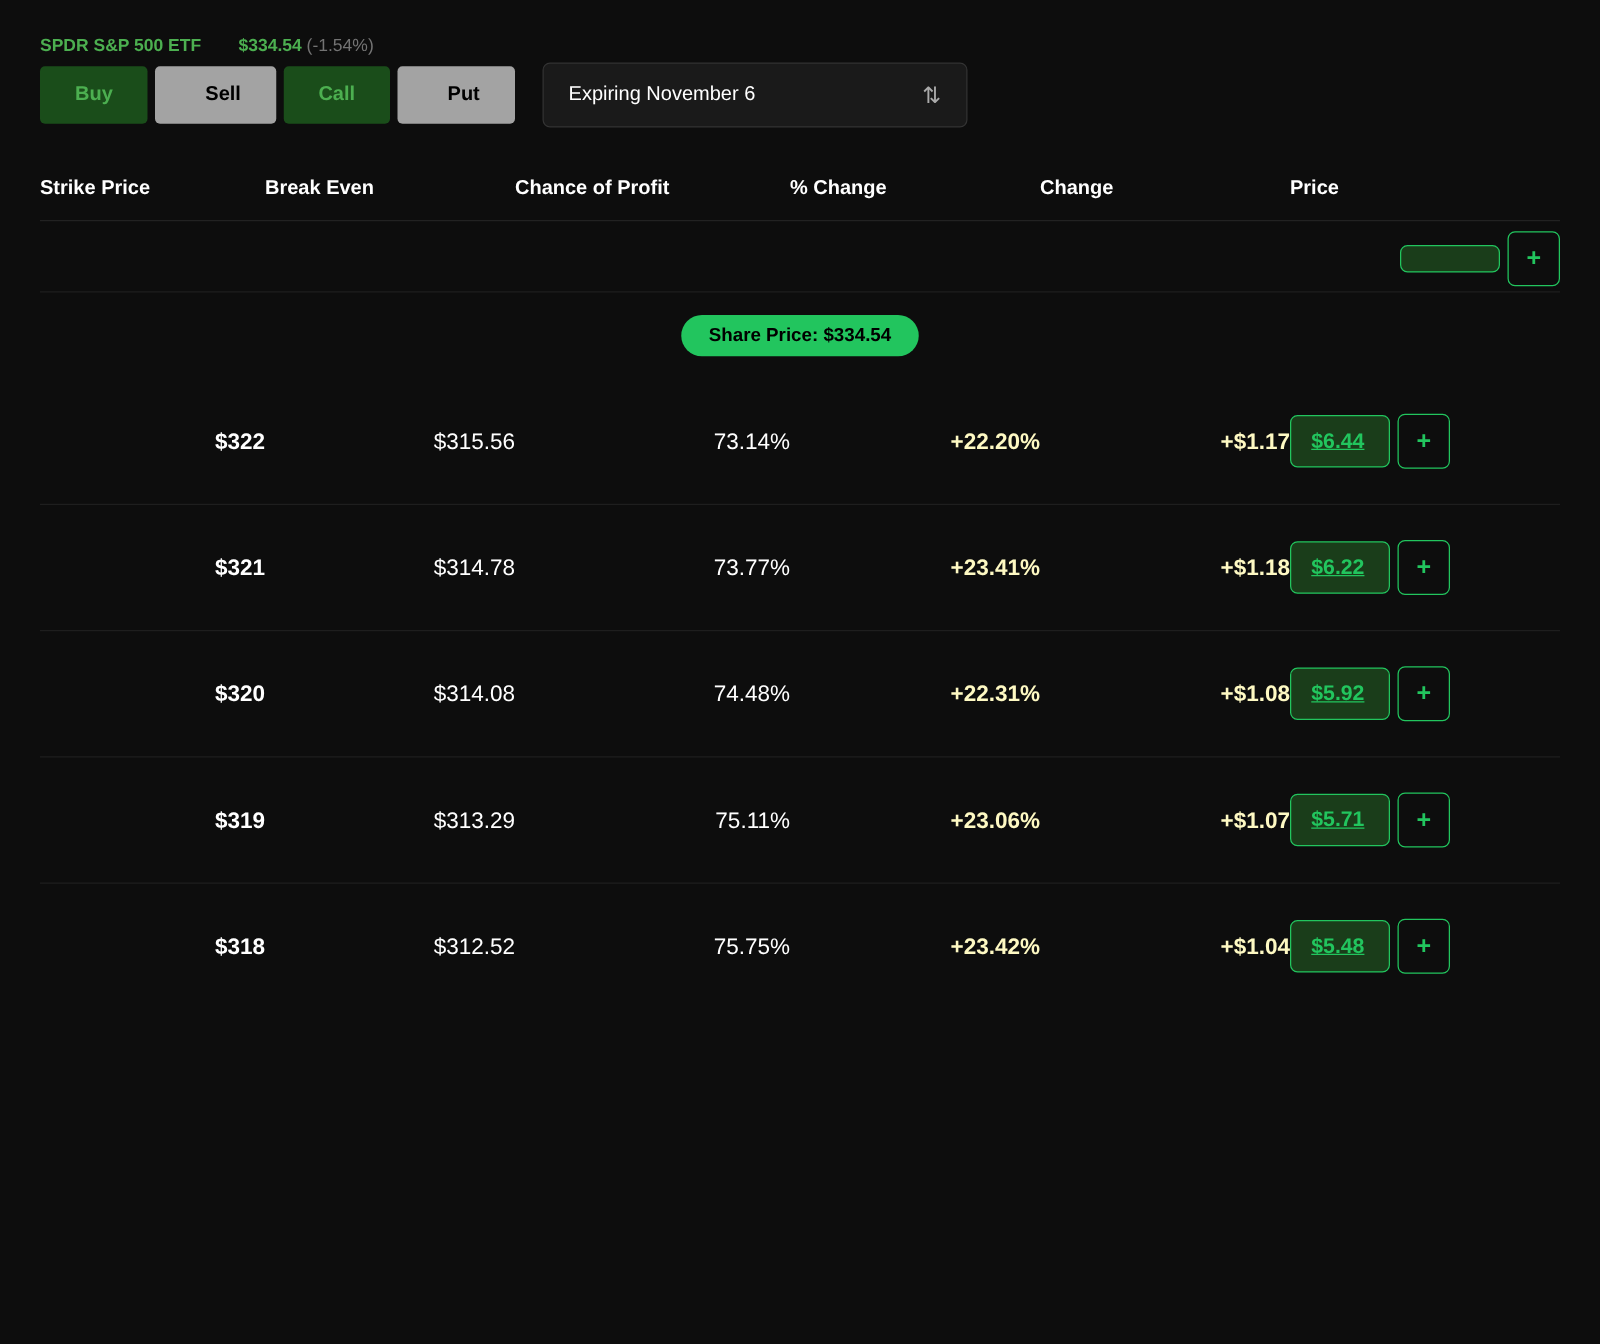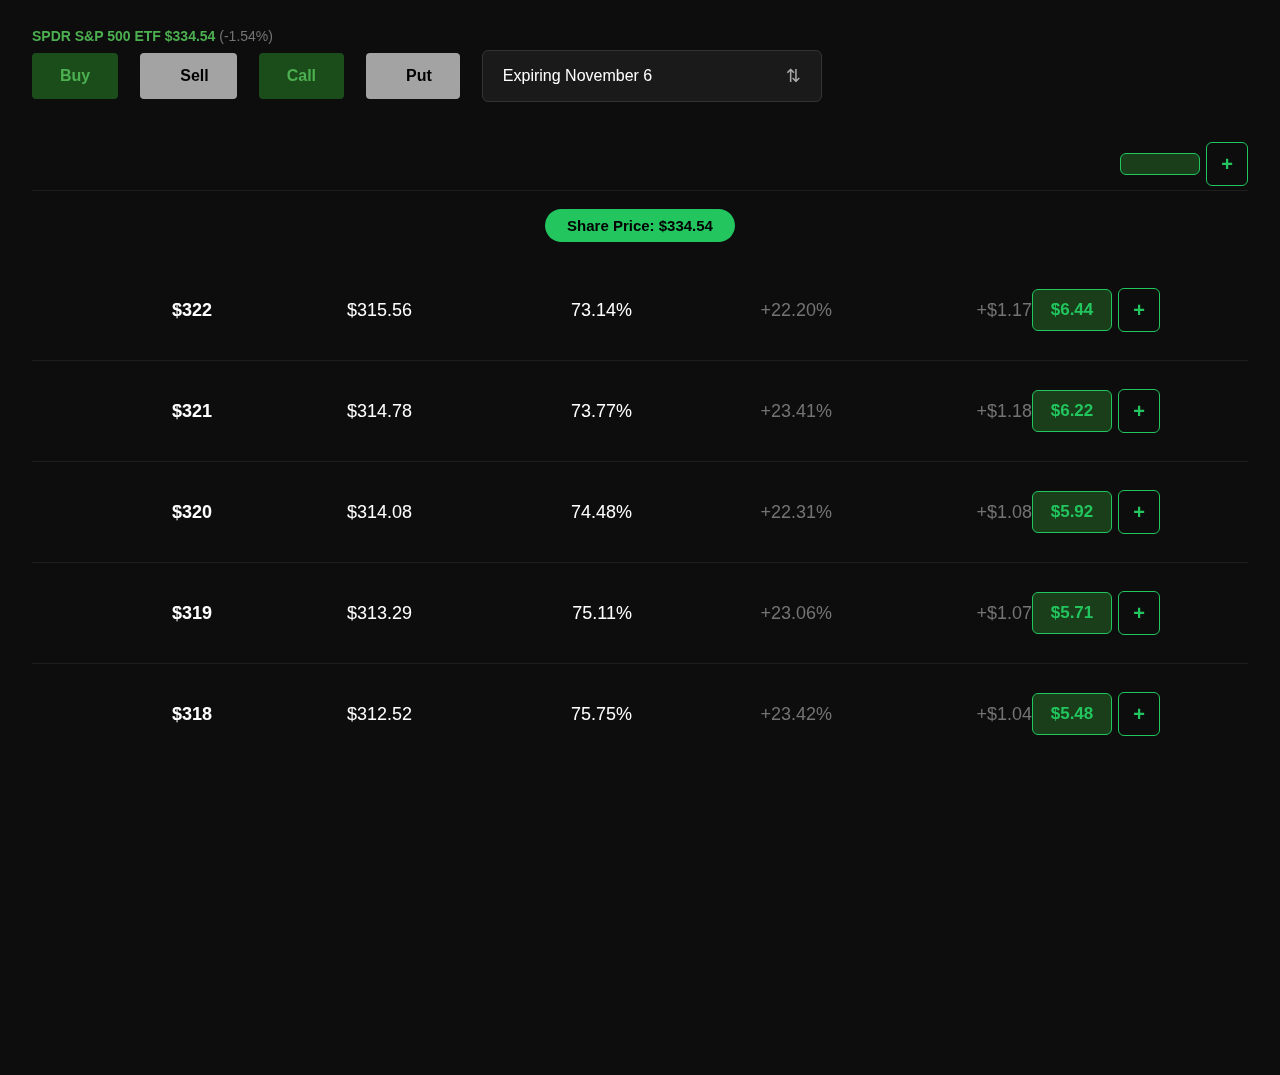--- a/index.html
+++ b/index.html
@@ -21,20 +21,21 @@
       font-size: 14px;
       margin-bottom: 6px;
     }
     .etf-name {
       color: #4caf50;
       font-weight: 600;
     }
     .etf-price {
       color: #4caf50;
       font-weight: 700;
+      margin-left: 26px;
     }
     .etf-change {
       color: #737373;
       font-weight: 400;
     }
     .page-title {
       font-size: 42px;
       font-weight: 700;
       color: #ffffff;
       margin-bottom: 24px;
@@ -42,21 +43,21 @@
 
     
     .controls-row {
       display: flex;
       align-items: center;
       gap: 0;
       margin-bottom: 32px;
     }
     .btn-group {
       display: flex;
-      gap: 16px;
+      gap: 0;
       margin-right: 16px;
     }
     .btn {
       padding: 14px 28px;
       font-size: 16px;
       font-weight: 600;
       border: none;
       cursor: pointer;
       border-radius: 4px;
       margin-right: 6px;
@@ -138,39 +139,41 @@
       font-size: 18px;
       font-weight: 500;
       color: #ffffff;
       text-align: right;
     }
     .cell-strike {
       font-size: 18px;
       font-weight: 700;
     }
     .cell-green {
-      color: #737373;
+      color: #fef9c3;
+      font-weight: bold;
     }
 
     
     .price-cell {
       display: flex;
       align-items: center;
       gap: 6px;
     }
     .price-box {
       background-color: #1a3d1a;
       border: 1.5px solid #22c55e;
       border-radius: 6px;
       color: #22c55e;
       font-size: 17px;
       font-weight: 700;
       padding: 10px 16px;
       min-width: 80px;
-      text-align: center;
+      text-align: left;
+      text-decoration: underline;
     }
     .add-btn {
       background-color: transparent;
       border: 1.5px solid #22c55e;
       border-radius: 6px;
       color: #22c55e;
       font-size: 20px;
       font-weight: 700;
       width: 42px;
       height: 44px;
@@ -210,20 +213,28 @@
       <button class="btn btn-bright-green">Sell</button>
       <button class="btn btn-dark-green">Call</button>
       <button class="btn btn-bright-green">Put</button>
     </div>
     <div class="expiry-dropdown">
       <span>Expiring November 6</span>
       <span class="dropdown-arrow">⇅</span>
     </div>
   </div>
 
+  <div class="table-header">
+    <div class="col-header">Strike Price</div>
+    <div class="col-header">Break Even</div>
+    <div class="col-header">Chance of Profit</div>
+    <div class="col-header">% Change</div>
+    <div class="col-header">Change</div>
+    <div class="col-header">Price</div>
+  </div>
 
   <div class="partial-row">
     <div class="partial-price-cell">
       <div class="price-box"></div>
       <button class="add-btn">+</button>
     </div>
   </div>
 
   <div class="share-price-row">
     <span class="share-price-badge">Share Price: $334.54</span>

